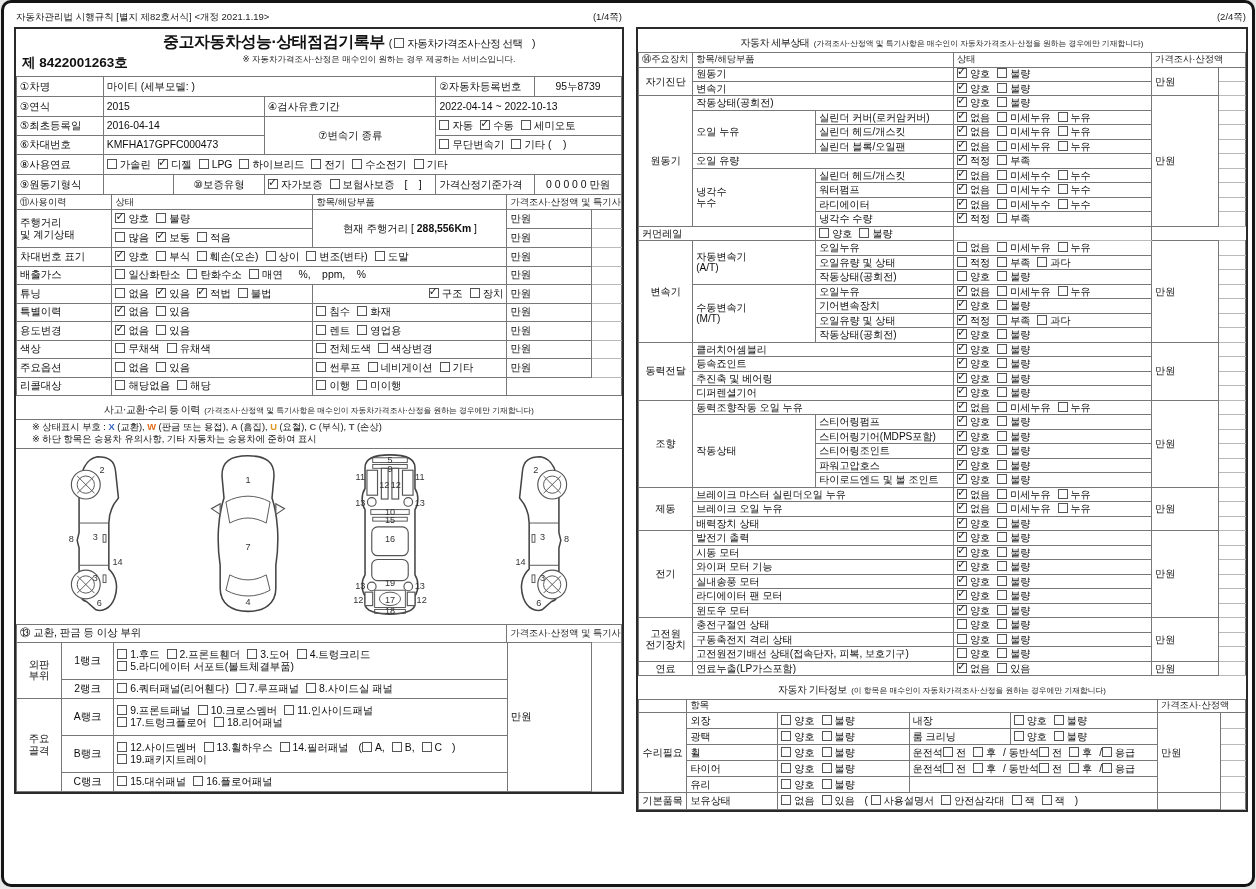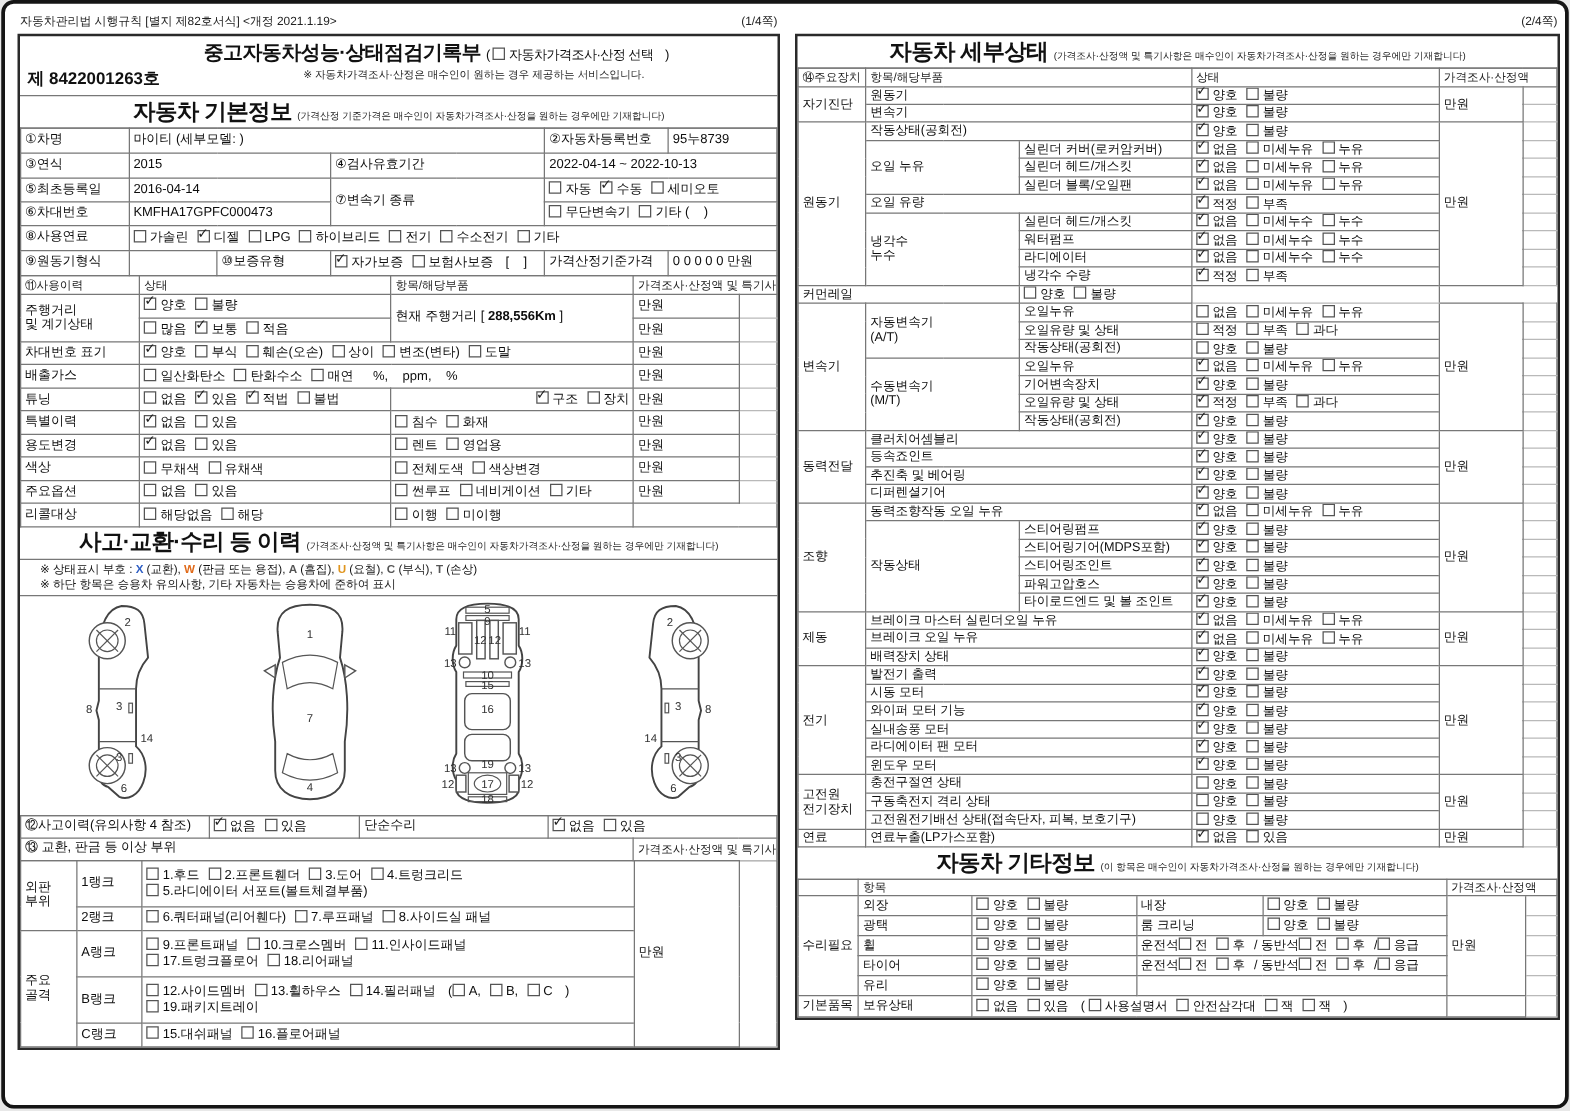--- a/index.html
+++ b/index.html
@@ -11,27 +11,27 @@
   .page-hd.right-only{justify-content:flex-end;}
   .docbox{border:2px solid #2a2a2a;background:#fff}
   #p1{left:10px;width:610px}
   #p2{left:632px;width:612px}
   .title-block{position:relative;border-bottom:1px solid #777;padding:3px 4px 2px 4px;height:42px}
   .doc-no{position:absolute;left:6px;bottom:4px;font-size:13.5px;font-weight:bold}
   .main-title{text-align:center;font-size:16px;font-weight:bold;letter-spacing:-0.5px;padding-left:60px}
   .main-title .opt{font-size:10.5px;font-weight:normal}
   .title-note{text-align:center;font-size:8.5px;color:#222;padding-left:120px;margin-top:1px}
   .sec{border-bottom:1px solid #777;text-align:center;padding:2.5px 0;line-height:1.1}
-  .sec .st{font-size:18px;font-weight:bold;letter-spacing:-0.5px}
+  .sec .st{font-size:10px;font-weight:normal;letter-spacing:-0.5px}
   .sec .sn{font-size:7.8px;color:#222}
   table.f{border-collapse:collapse;table-layout:fixed;width:100%;margin-top:-1px}
   table.f td{border:1px solid #777;font-size:10.4px;padding:0 3px;overflow:hidden;
     white-space:nowrap;line-height:1.12;color:#0d0d0d;vertical-align:middle}
   table.f td.hd{font-size:9.3px;color:#222}
-  table.f td.ct{}
+  table.f td.ct{text-align:center}
   table.f td.rt{text-align:right}
   table.f td.pr{text-align:left}
   table.f td.lg{border-top-color:#b9b9b9;border-bottom-color:#b9b9b9}
   table.f td.wr{white-space:normal}
   table.t-detail td{font-size:10.1px}
   table.t-kita td{font-size:10.1px}
   .cbw{display:inline-block;margin-right:7px}
   .cbw:last-child{margin-right:0}
   .cb{display:inline-block;width:8px;height:8px;border:1px solid #555;background:#fff;
     vertical-align:-1px;margin-right:3px;position:relative}
@@ -58,24 +58,20 @@
     <div class="docbox">
       <div class="title-block">
         <div class="main-title">
           <span>중고자동차성능·상태점검기록부</span>
           <span class="opt"><span>( </span><span class="cbw"><span class="cb"></span>자동차가격조사·산정 선택</span><span> )</span></span>
         </div>
         <div class="doc-no">제 8422001263호</div>
         <div class="title-note">※ 자동차가격조사·산정은 매수인이 원하는 경우 제공하는 서비스입니다.</div>
       </div>
 
-      <div class="sec">
-        <span class="st">자동차 기본정보</span>
-        <span class="sn">(가격산정 기준가격은 매수인이 자동차가격조사·산정을 원하는 경우에만 기재합니다)</span>
-      </div>
       <div>
           <table class="f ">
             <colgroup>
               <col style="width:86px">
               <col style="width:70px">
               <col style="width:90px">
               <col style="width:100px">
               <col style="width:70px">
               <col style="width:98px">
               <col style="width:86px">
@@ -328,26 +324,20 @@
             <colgroup>
               <col style="width:150px">
               <col style="width:120px">
               <col style="width:150px">
               <col style="width:68px">
               <col style="width:84px">
               <col style="width:30px">
             </colgroup>
             <tbody>
               <tr style="height:18px">
-                <td class=""><span>⑫사고이력(유의사항 4 참조)</span></td>
-                <td class=""><span class="cbw"><span class="cb ck"></span>없음</span><span class="cbw"><span class="cb"></span>있음</span></td>
-                <td class=""><span>단순수리</span></td>
-                <td colspan="3" class=""><span class="cbw"><span class="cb ck"></span>없음</span><span class="cbw"><span class="cb"></span>있음</span></td>
-              </tr>
-              <tr style="height:18px">
                 <td colspan="4" class=""><span>⑬ 교환, 판금 등 이상 부위</span></td>
                 <td colspan="2" class="hd"><span>가격조사·산정액 및 특기사항</span></td>
               </tr>
             </tbody>
           </table>
         </div>
       <div>
           <table class="f ">
             <colgroup>
               <col style="width:45px">

